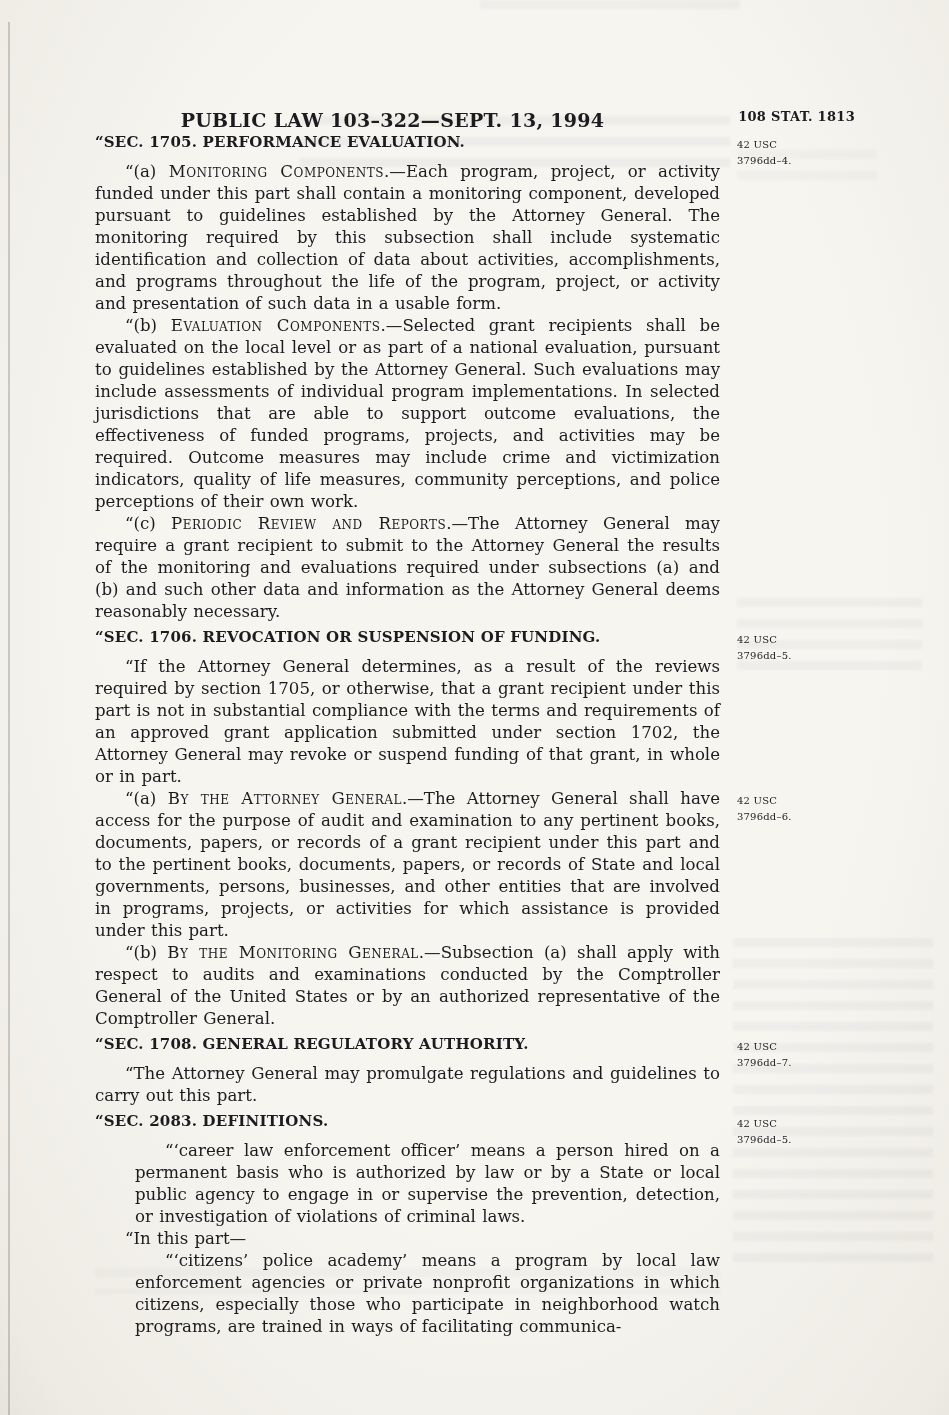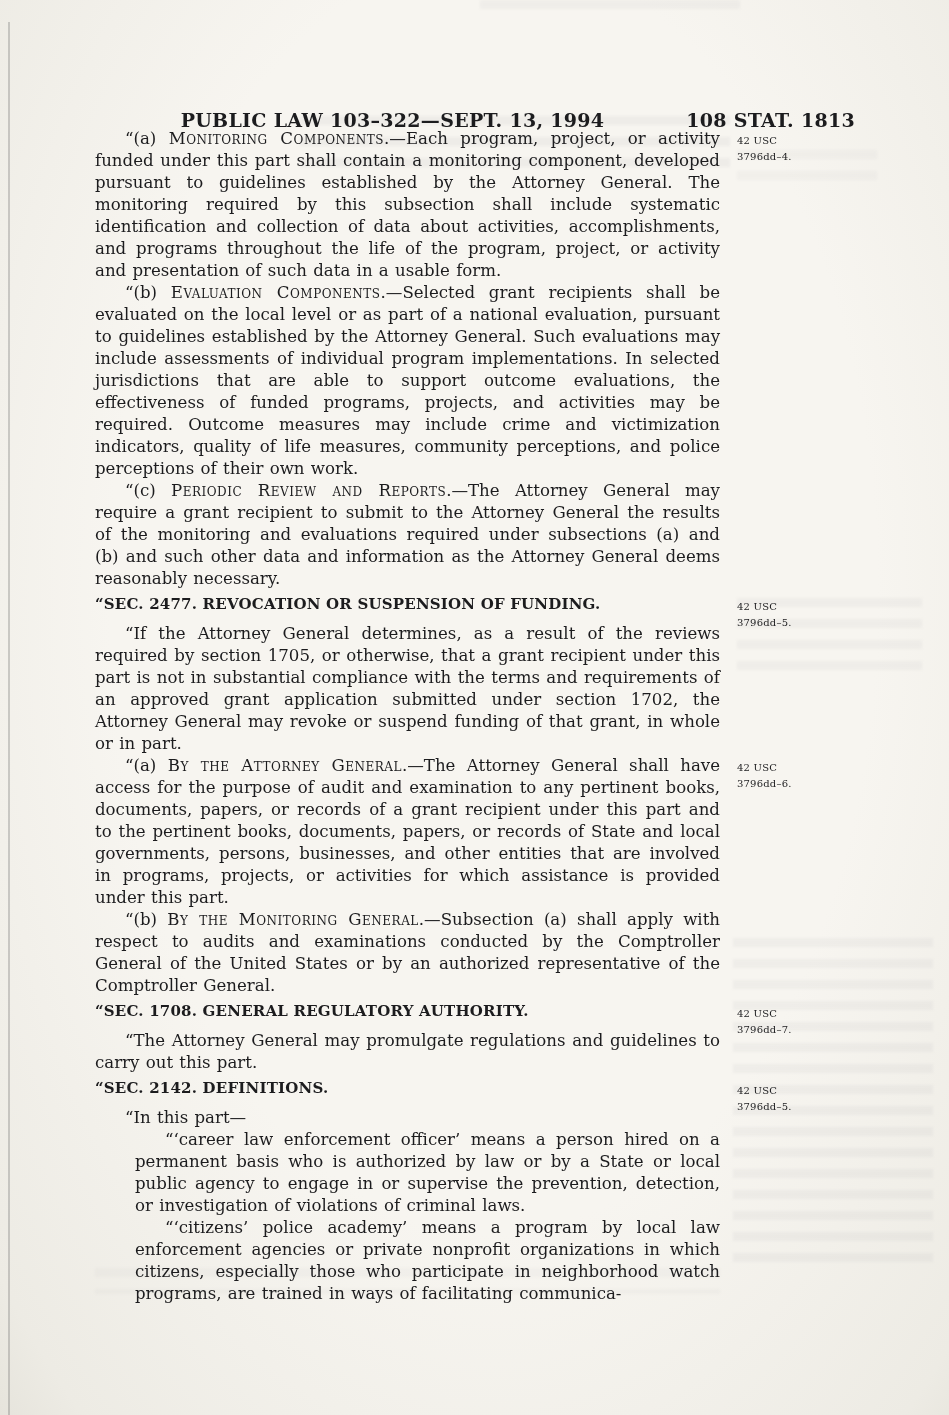--- a/index.html
+++ b/index.html
@@ -18,21 +18,21 @@
     background:rgba(95,95,95,.28);
   }
   .page-header{position:absolute;top:88px;left:0;width:100%;height:30px;margin-top:21px;}
   .law-citation{
     position:absolute;left:95px;top:0;width:595px;
     text-align:center;font-size:19px;letter-spacing:.3px;font-weight:600;
     white-space:nowrap;
   }
   .stat-citation{
     position:absolute;right:94px;top:0;
-    font-size:19px;letter-spacing:.3px;font-weight:600;white-space:nowrap;
+    font-size:13px;letter-spacing:.3px;font-weight:600;white-space:nowrap;
   }
   .content{position:absolute;top:128px;left:95px;width:625px;}
   .statute-section{position:relative;}
   .section-heading{
     font-weight:bold;font-size:15px;line-height:20px;
     margin:4px 0 9px 0;letter-spacing:.2px;
   }
   .para{
     margin:0;text-align:justify;text-indent:30px;
     font-size:16.6px;line-height:22px;word-spacing:1px;
@@ -69,30 +69,31 @@
   <div class="ghost g5"></div>
   <div class="ghost g6"></div>
 
   <div class="page-header">
     <div class="law-citation">PUBLIC LAW 103–322—SEPT. 13, 1994</div>
     <div class="stat-citation">108 STAT. 1813</div>
   </div>
 
   <div class="content">
       <section class="statute-section">
+        <h2 class="section-heading">“SEC. 1705. PERFORMANCE EVALUATION.</h2>
         <div class="margin-note">
           <div class="note-line">42 USC</div>
           <div class="note-line">3796dd–4.</div>
         </div>
         <p class="para"><span>“(a) </span><span class="sc">Monitoring Components</span><span>.—Each program, project, or activity funded under this part shall contain a monitoring component, developed pursuant to guidelines established by the Attorney General. The monitoring required by this subsection shall include systematic identification and collection of data about activities, accomplishments, and programs throughout the life of the program, project, or activity and presentation of such data in a usable form.</span></p>
         <p class="para"><span>“(b) </span><span class="sc">Evaluation Components</span><span>.—Selected grant recipients shall be evaluated on the local level or as part of a national evaluation, pursuant to guidelines established by the Attorney General. Such evaluations may include assessments of individual program implementations. In selected jurisdictions that are able to support outcome evaluations, the effectiveness of funded programs, projects, and activities may be required. Outcome measures may include crime and victimization indicators, quality of life measures, community perceptions, and police perceptions of their own work.</span></p>
         <p class="para"><span>“(c) </span><span class="sc">Periodic Review and Reports</span><span>.—The Attorney General may require a grant recipient to submit to the Attorney General the results of the monitoring and evaluations required under subsections (a) and (b) and such other data and information as the Attorney General deems reasonably necessary.</span></p>
       </section>
       <section class="statute-section">
-        <h2 class="section-heading">“SEC. 2477. REVOCATION OR SUSPENSION OF FUNDING.</h2>
+        <h2 class="section-heading">“SEC. 1706. REVOCATION OR SUSPENSION OF FUNDING.</h2>
         <div class="margin-note">
           <div class="note-line">42 USC</div>
           <div class="note-line">3796dd–5.</div>
         </div>
         <p class="para"><span>“If the Attorney General determines, as a result of the reviews required by section 1705, or otherwise, that a grant recipient under this part is not in substantial compliance with the terms and requirements of an approved grant application submitted under section 1702, the Attorney General may revoke or suspend funding of that grant, in whole or in part.</span></p>
       </section>
       <section class="statute-section">
         <div class="margin-note">
           <div class="note-line">42 USC</div>
           <div class="note-line">3796dd–6.</div>
@@ -102,23 +103,23 @@
       </section>
       <section class="statute-section">
         <h2 class="section-heading">“SEC. 1708. GENERAL REGULATORY AUTHORITY.</h2>
         <div class="margin-note">
           <div class="note-line">42 USC</div>
           <div class="note-line">3796dd–7.</div>
         </div>
         <p class="para"><span>“The Attorney General may promulgate regulations and guidelines to carry out this part.</span></p>
       </section>
       <section class="statute-section">
-        <h2 class="section-heading">“SEC. 2142. DEFINITIONS.</h2>
+        <h2 class="section-heading">“SEC. 2083. DEFINITIONS.</h2>
         <div class="margin-note">
           <div class="note-line">42 USC</div>
           <div class="note-line">3796dd–5.</div>
         </div>
+        <p class="para def"><span>“‘career law enforcement officer’ means a person hired on a permanent basis who is authorized by law or by a State or local public agency to engage in or supervise the prevention, detection, or investigation of violations of criminal laws.</span></p>
         <p class="para"><span>“In this part—</span></p>
-        <p class="para def"><span>“‘career law enforcement officer’ means a person hired on a permanent basis who is authorized by law or by a State or local public agency to engage in or supervise the prevention, detection, or investigation of violations of criminal laws.</span></p>
         <p class="para def"><span>“‘citizens’ police academy’ means a program by local law enforcement agencies or private nonprofit organizations in which citizens, especially those who participate in neighborhood watch programs, are trained in ways of facilitating communica-</span></p>
       </section>
     </div>
 </div>
 
 </body></html>

